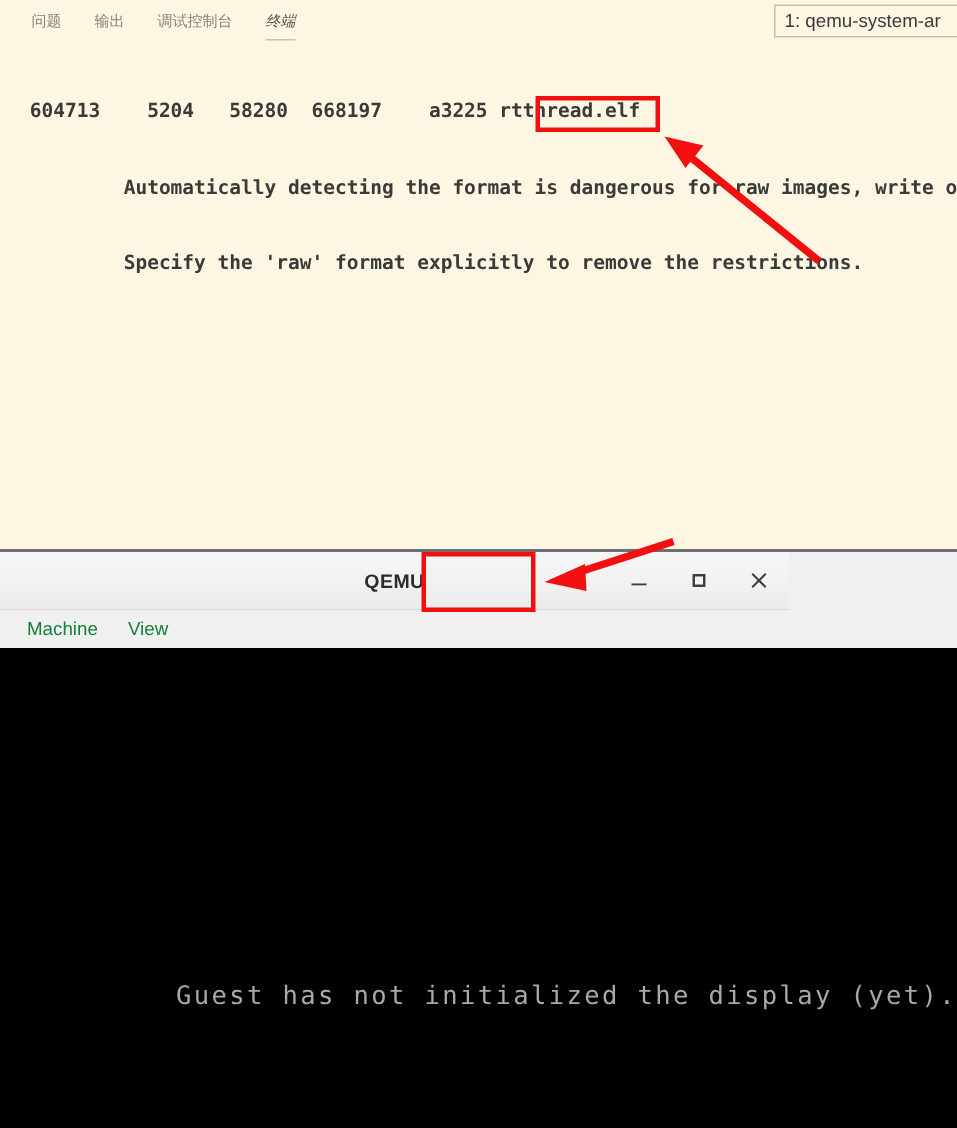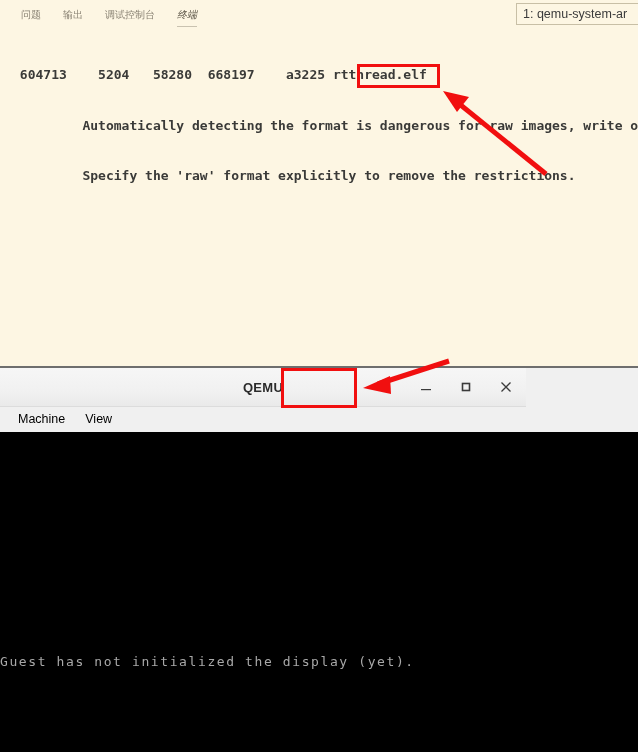--- a/index.html
+++ b/index.html
@@ -86,31 +86,31 @@
     color:#3b3b3b;font-size:13px;cursor:pointer;
   }
   .win-btn svg{display:block;}
   .qemu-menubar{
     position:absolute;left:0;top:41px;width:638px;height:25px;
     background:#f0f0f0;border-bottom:1px solid #d5d5d5;
     display:flex;align-items:center;padding-left:8px;
   }
   .menu-item{
     padding:0 10px;height:25px;line-height:25px;
-    font-size:12.5px;color:#000000;cursor:pointer;
+    font-size:12.5px;color:#15803d;cursor:pointer;
   }
   .qemu-display{
     position:absolute;left:0;top:66px;width:638px;height:320px;
     background:#000;
   }
   .guest-msg{
     position:absolute;left:0;right:0;top:222px;
-    text-align:left;
+    text-align:right;
     font-family:"DejaVu Sans Mono","Liberation Mono",monospace;
-    font-size:13px;letter-spacing:1.6px;
+    font-size:17px;letter-spacing:1.6px;
     color:#a8a8a8;
   }
 
   
   .anno-box{
     position:absolute;border:3px solid #f10f0f;box-sizing:border-box;
     pointer-events:none;
   }
   #anno-qemu-bat{left:357px;top:64px;width:83px;height:24px;}
   #anno-qemu-title{left:281px;top:368px;width:76px;height:40px;}

